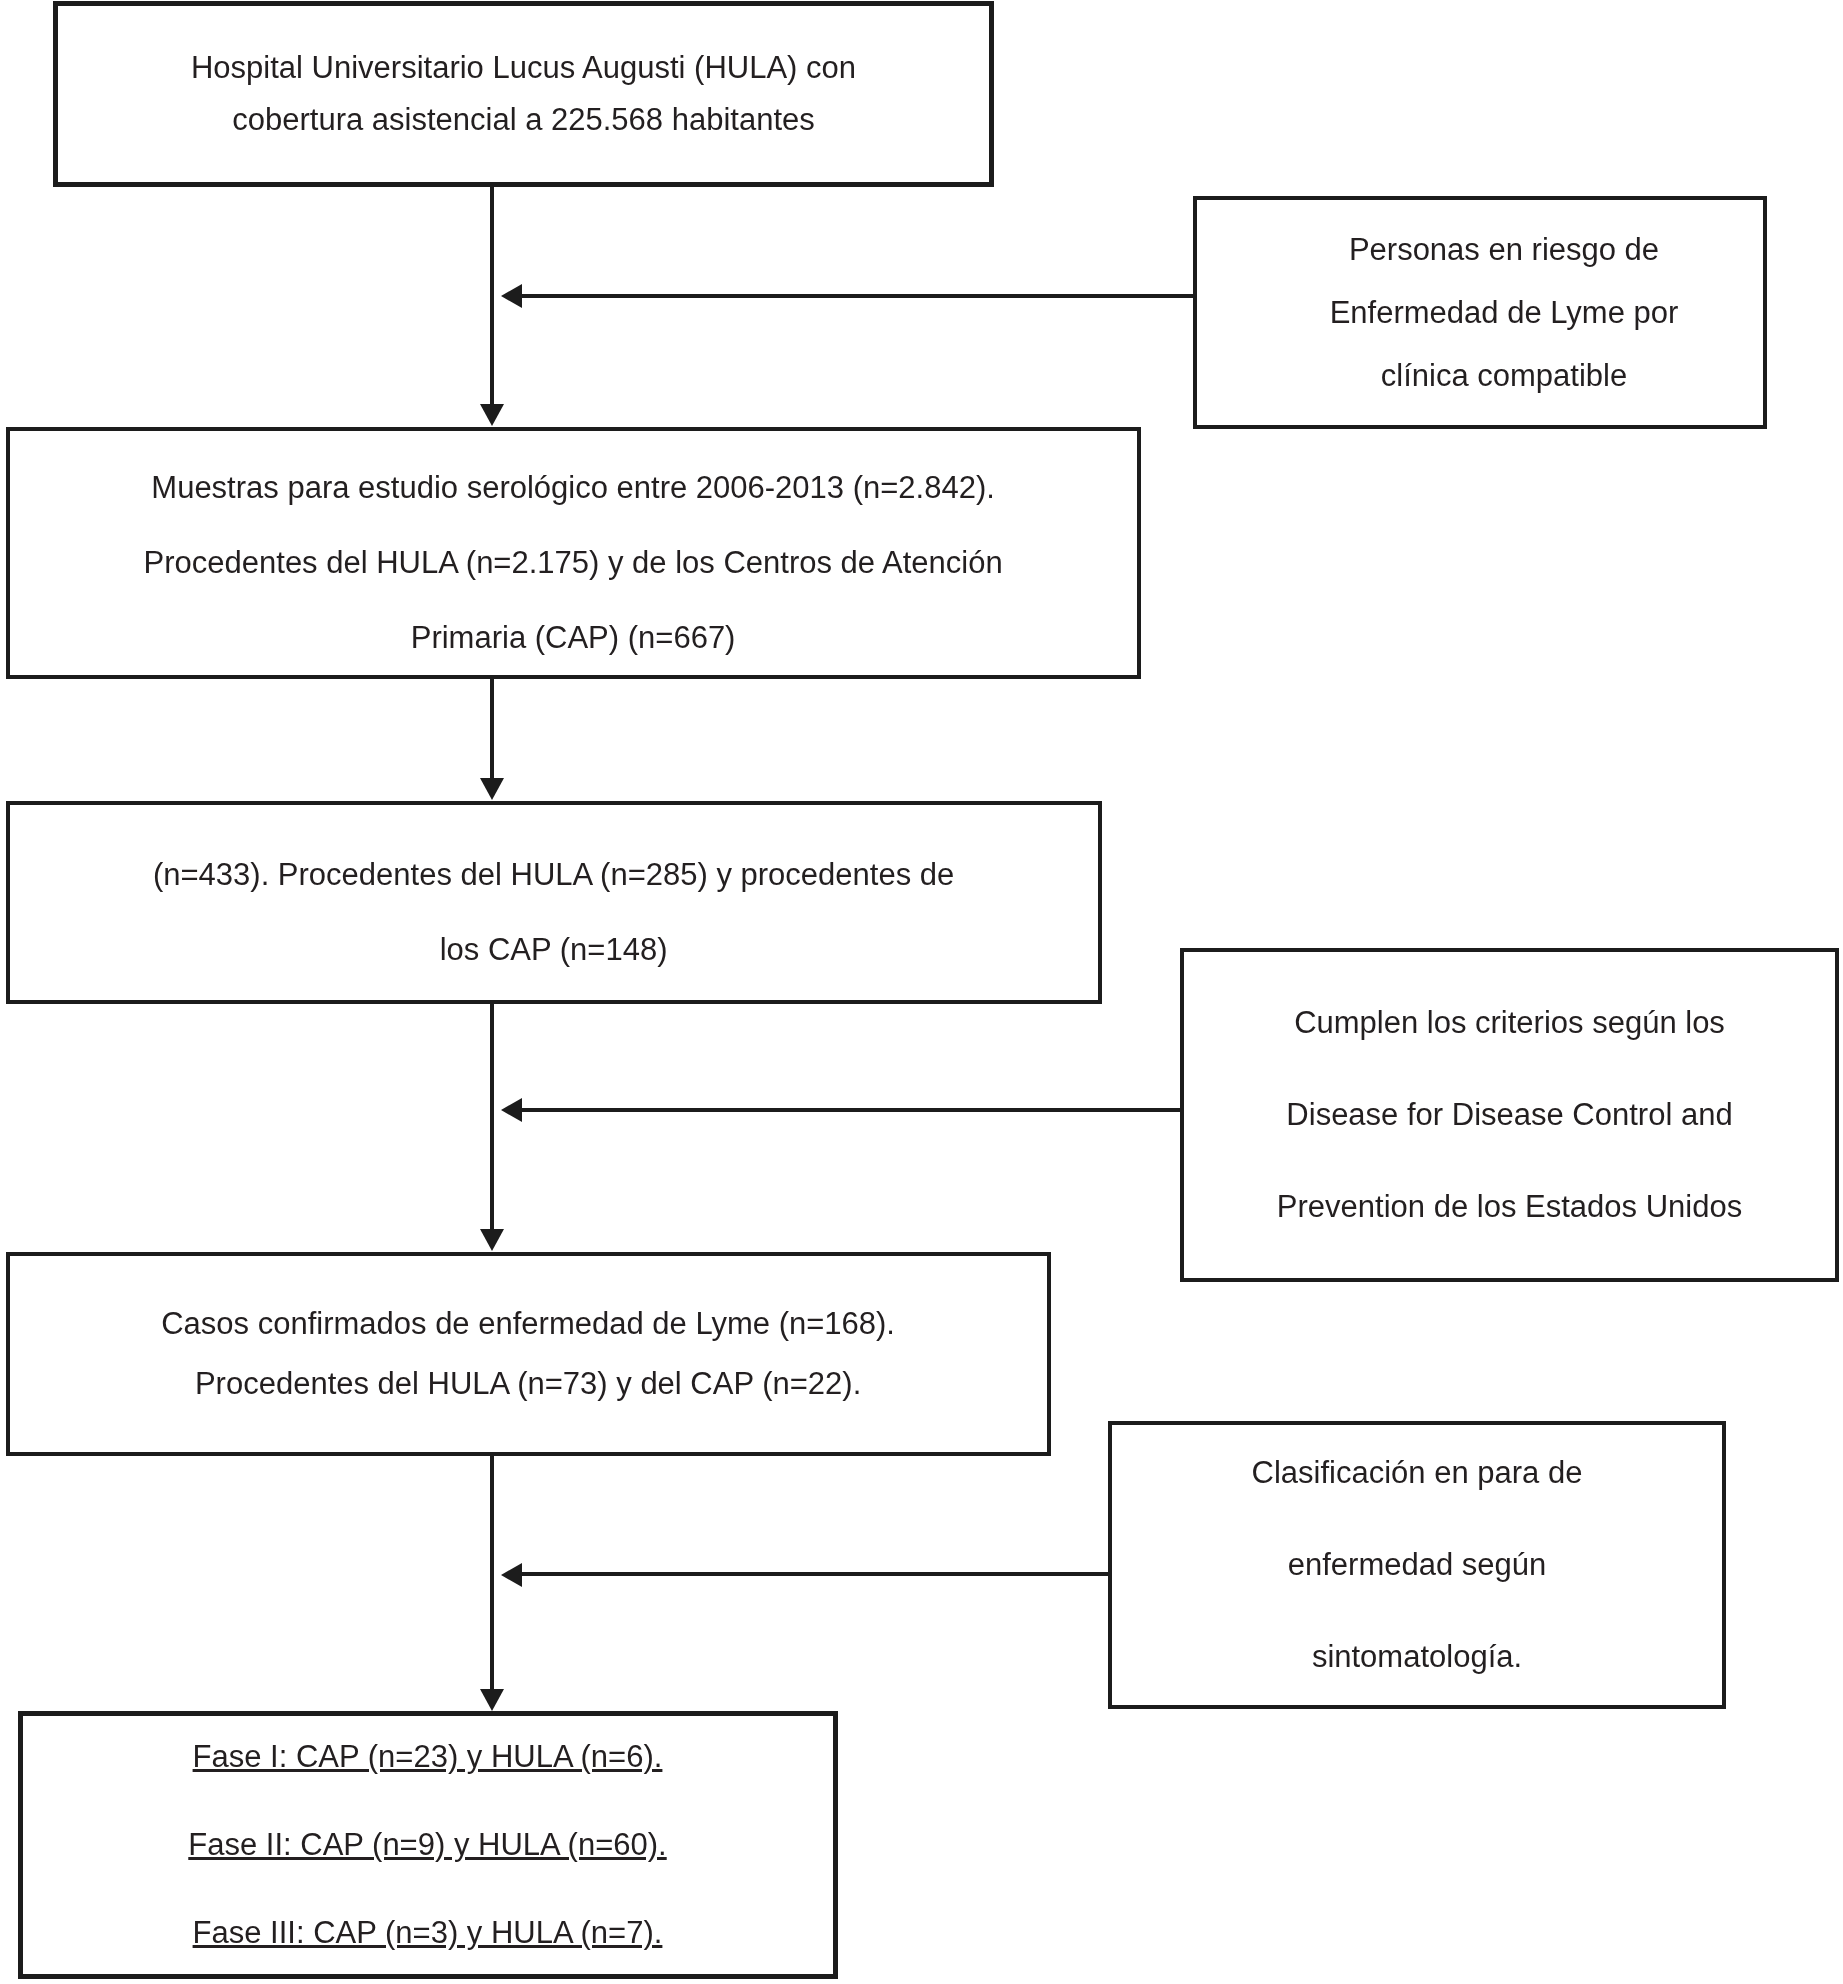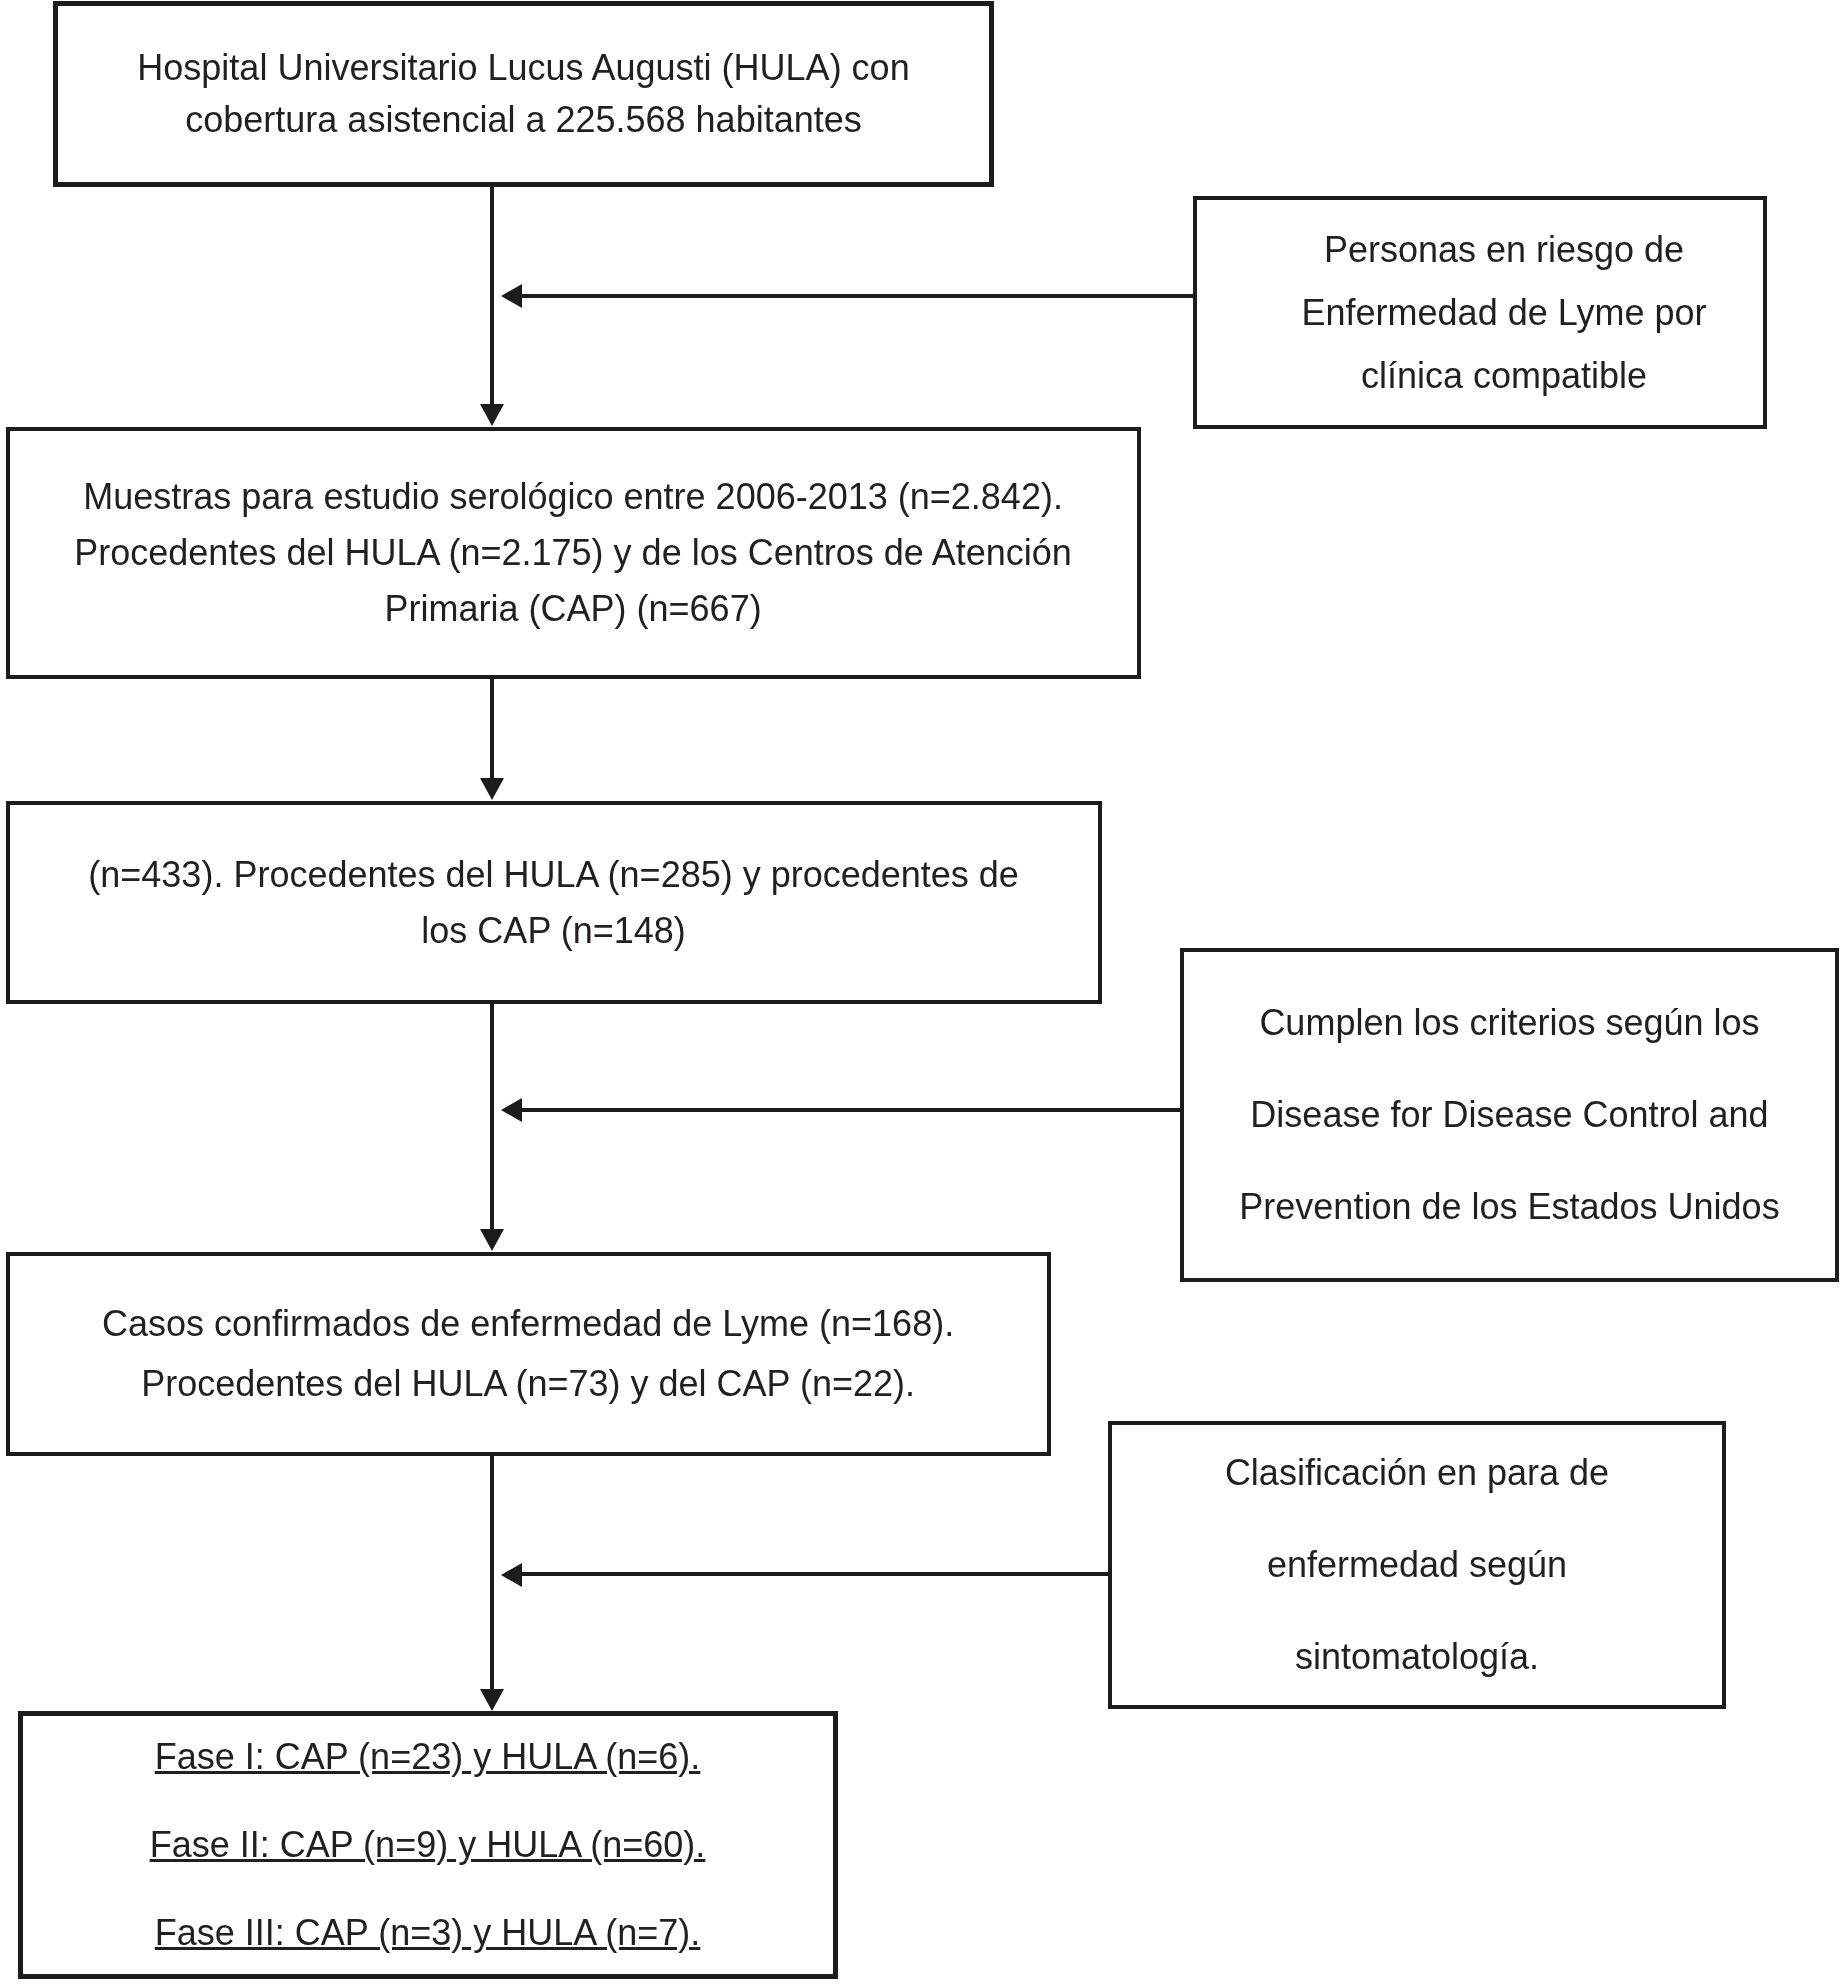--- a/index.html
+++ b/index.html
@@ -19,29 +19,29 @@
   .fbox {
     position: absolute;
     box-sizing: border-box;
     background: #ffffff;
     border: 4.9px solid #1c1c1c;
     display: flex;
     flex-direction: column;
     justify-content: center;
     align-items: center;
     text-align: center;
-    font-size: 36px;
+    font-size: 31px;
     color: #231f20;
   }
   .fbox .ln { display: block; white-space: nowrap; }
   .b-thick { border-width: 5.6px; }
   .b-thin  { border-width: 4.2px; }
 
   .lh74  .ln { line-height: 52px; }
-  .lh80  .ln { line-height: 56px; }
+  .lh80  .ln { line-height: 56px; margin-top: 19px; }
   .lh86  .ln { line-height: 60px; }
   .lh90  .ln { line-height: 63px; }
   .lh126 .ln { line-height: 88px; }
   .lh132 .ln { line-height: 92px; }
 
   .it { font-style: italic; }
 
   .vshaft {
     position: absolute;
     width: 3.5px;

